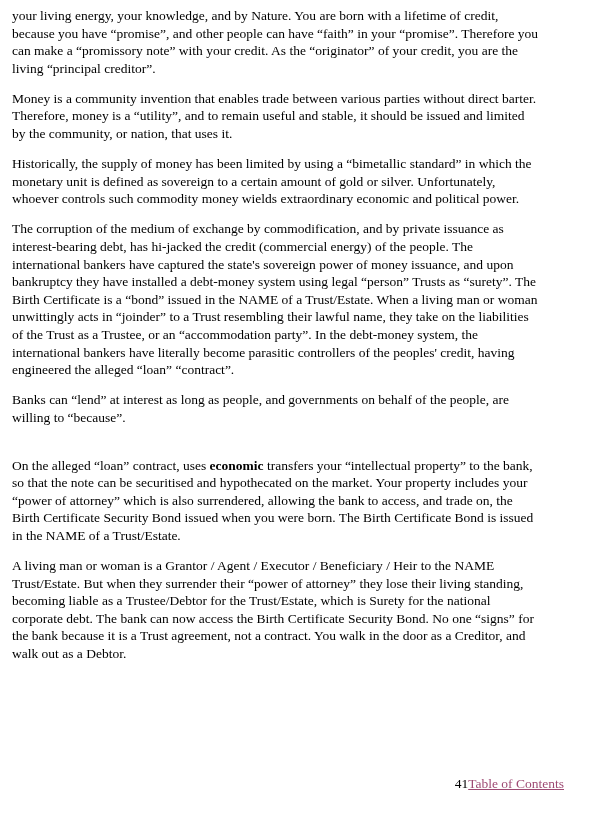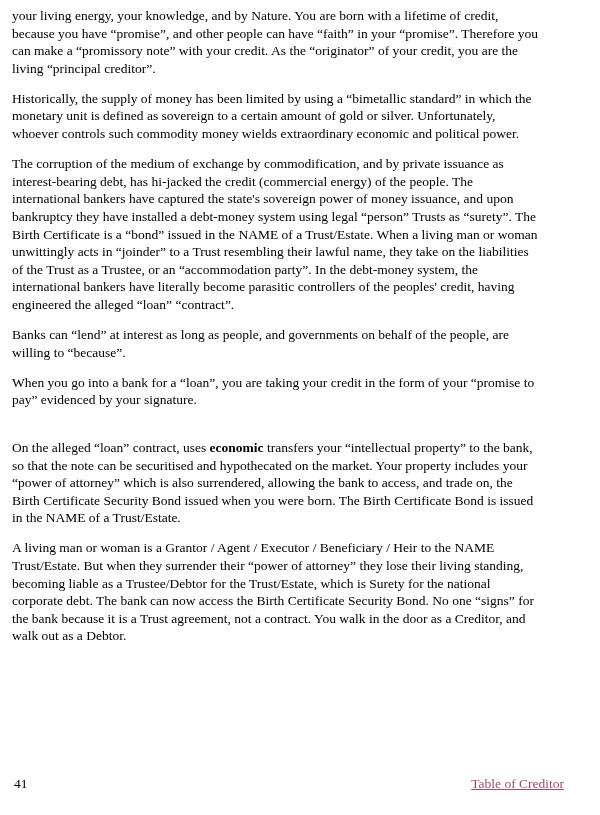--- a/index.html
+++ b/index.html
@@ -23,69 +23,70 @@
     white-space: pre-line;
     color: #000000;
   }
   .content p b { font-weight: bold; }
   .footer {
     position: absolute;
     top: 775px;
     left: 14px;
     right: 36px;
     display: flex;
-    justify-content: space-between;
+    justify-content: flex-end;
     align-items: baseline;
     font-size: 13.5px;
     line-height: 17px;
   }
   .page-number { color: #000000; }
   .toc-link {
     color: #9e4a73;
     text-decoration: underline;
     cursor: pointer;
   }
 </style>
 </head>
 <body>
 
 <div class="page">
   <div class="content">
     <p>your living energy, your knowledge, and by Nature. You are born with a lifetime of credit,
 because you have “promise”, and other people can have “faith” in your “promise”. Therefore you
 can make a “promissory note” with your credit. As the “originator” of your credit, you are the
 living “principal creditor”.</p>
+    <p>Money is a community invention that enables trade between various parties without direct barter.
+Therefore, money is a “utility”, and to remain useful and stable, it should be issued and limited
+by the community, or nation, that uses it.</p>
     <p>Historically, the supply of money has been limited by using a “bimetallic standard” in which the
 monetary unit is defined as sovereign to a certain amount of gold or silver. Unfortunately,
 whoever controls such commodity money wields extraordinary economic and political power.</p>
     <p>The corruption of the medium of exchange by commodification, and by private issuance as
 interest-bearing debt, has hi-jacked the credit (commercial energy) of the people. The
 international bankers have captured the state's sovereign power of money issuance, and upon
 bankruptcy they have installed a debt-money system using legal “person” Trusts as “surety”. The
 Birth Certificate is a “bond” issued in the NAME of a Trust/Estate. When a living man or woman
 unwittingly acts in “joinder” to a Trust resembling their lawful name, they take on the liabilities
 of the Trust as a Trustee, or an “accommodation party”. In the debt-money system, the
 international bankers have literally become parasitic controllers of the peoples' credit, having
 engineered the alleged “loan” “contract”.</p>
     <p>Banks can “lend” at interest as long as people, and governments on behalf of the people, are
 willing to “because”.</p>
-    <p>When you go into a bank for a “loan”, you are taking your credit in the form of your “promise to
-pay” evidenced by your signature.</p>
     <p>
       <span>On the alleged “loan” contract, uses </span><b>economic</b><span> transfers your “intellectual property” to the bank,
 so that the note can be securitised and hypothecated on the market. Your property includes your
 “power of attorney” which is also surrendered, allowing the bank to access, and trade on, the
 Birth Certificate Security Bond issued when you were born. The Birth Certificate Bond is issued
 in the NAME of a Trust/Estate.</span>
     </p>
     <p>A living man or woman is a Grantor / Agent / Executor / Beneficiary / Heir to the NAME
 Trust/Estate. But when they surrender their “power of attorney” they lose their living standing,
 becoming liable as a Trustee/Debtor for the Trust/Estate, which is Surety for the national
 corporate debt. The bank can now access the Birth Certificate Security Bond. No one “signs” for
 the bank because it is a Trust agreement, not a contract. You walk in the door as a Creditor, and
 walk out as a Debtor.</p>
   </div>
 
   <div class="footer">
     <span class="page-number">41</span>
-    <a class="toc-link">Table of Creditor</a>
+    <a class="toc-link">Table of Contents</a>
   </div>
 </div>
 
 </body></html>

